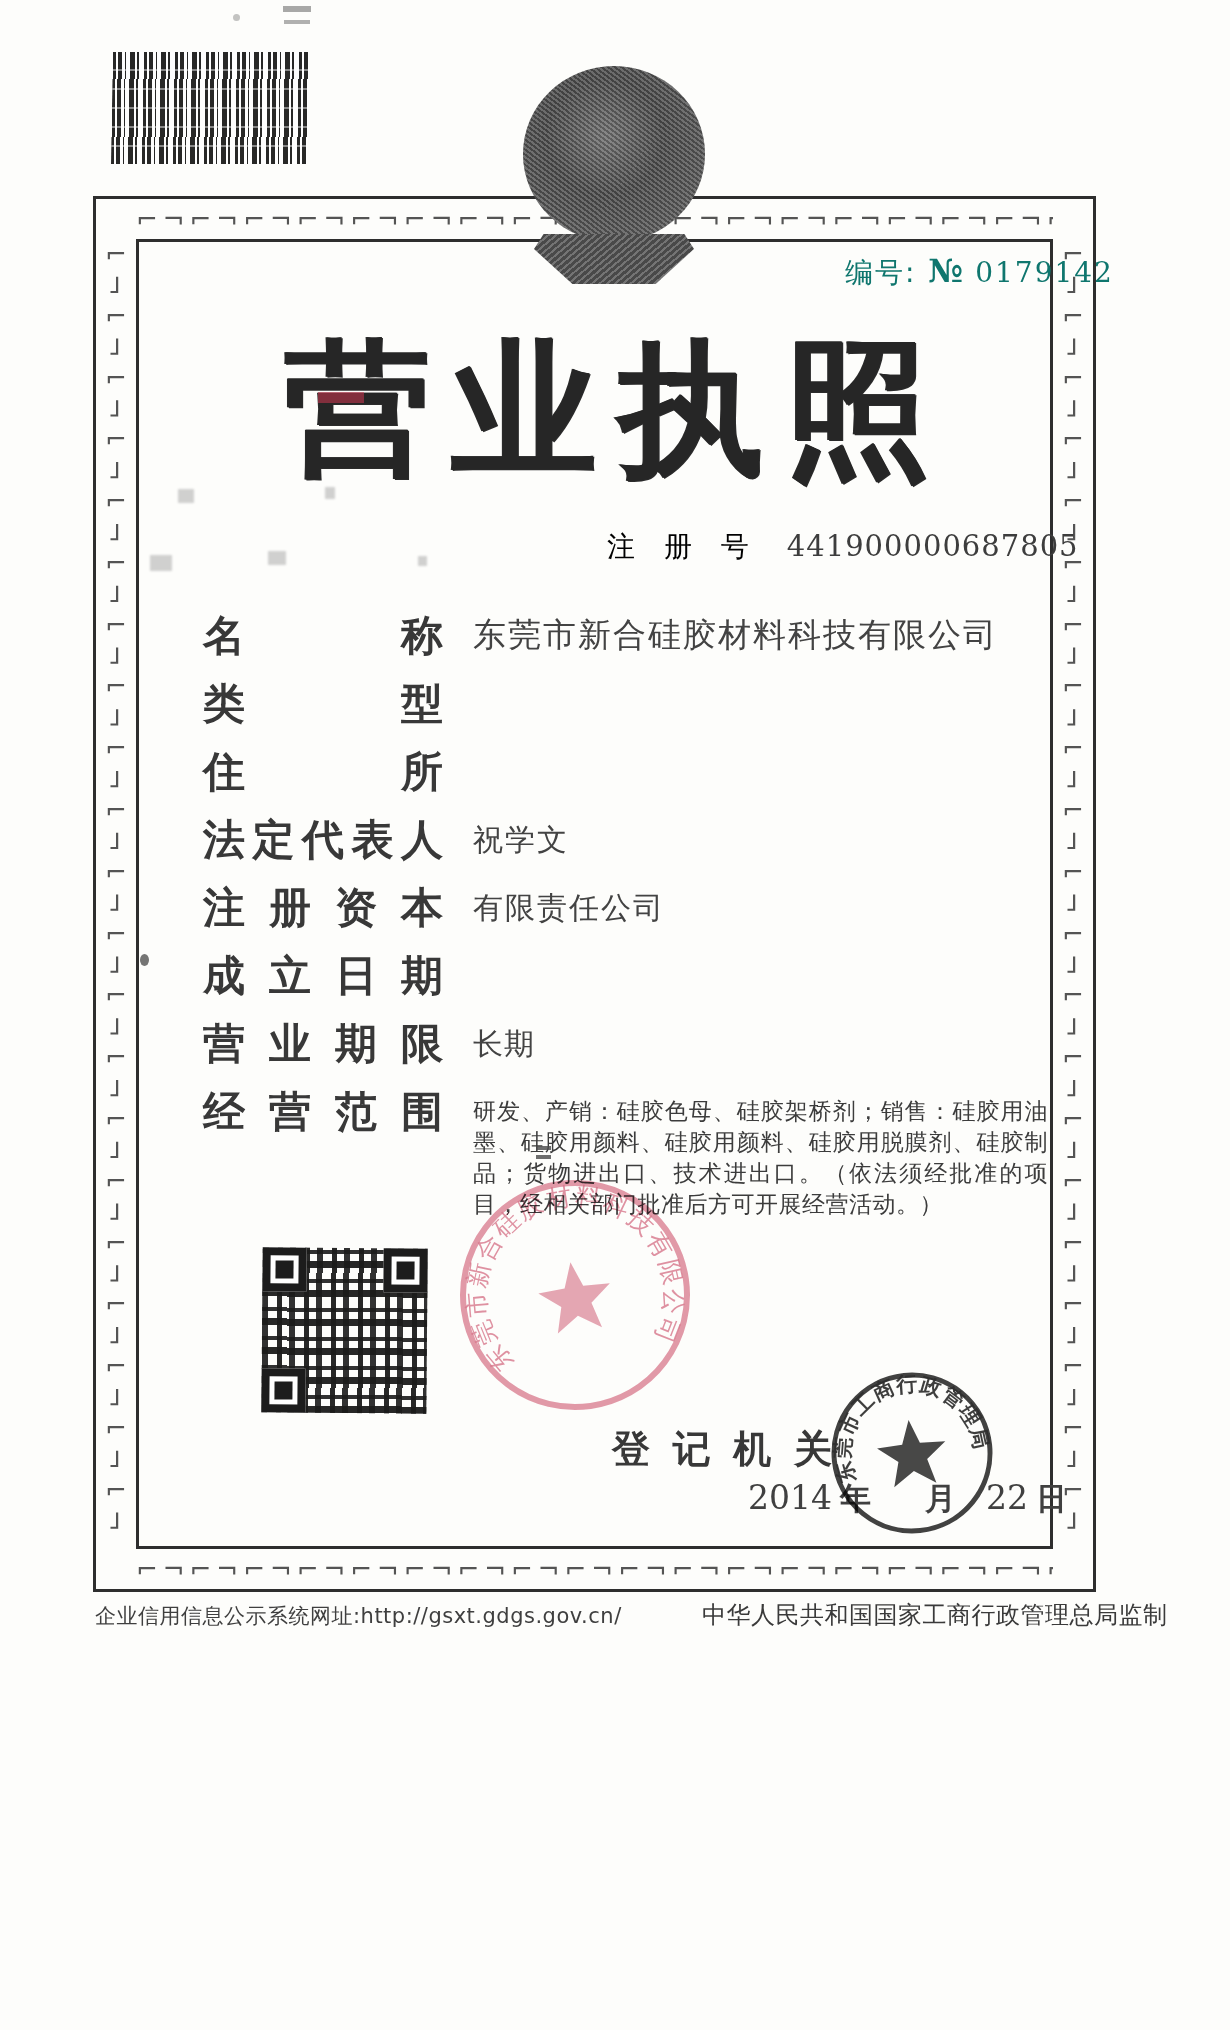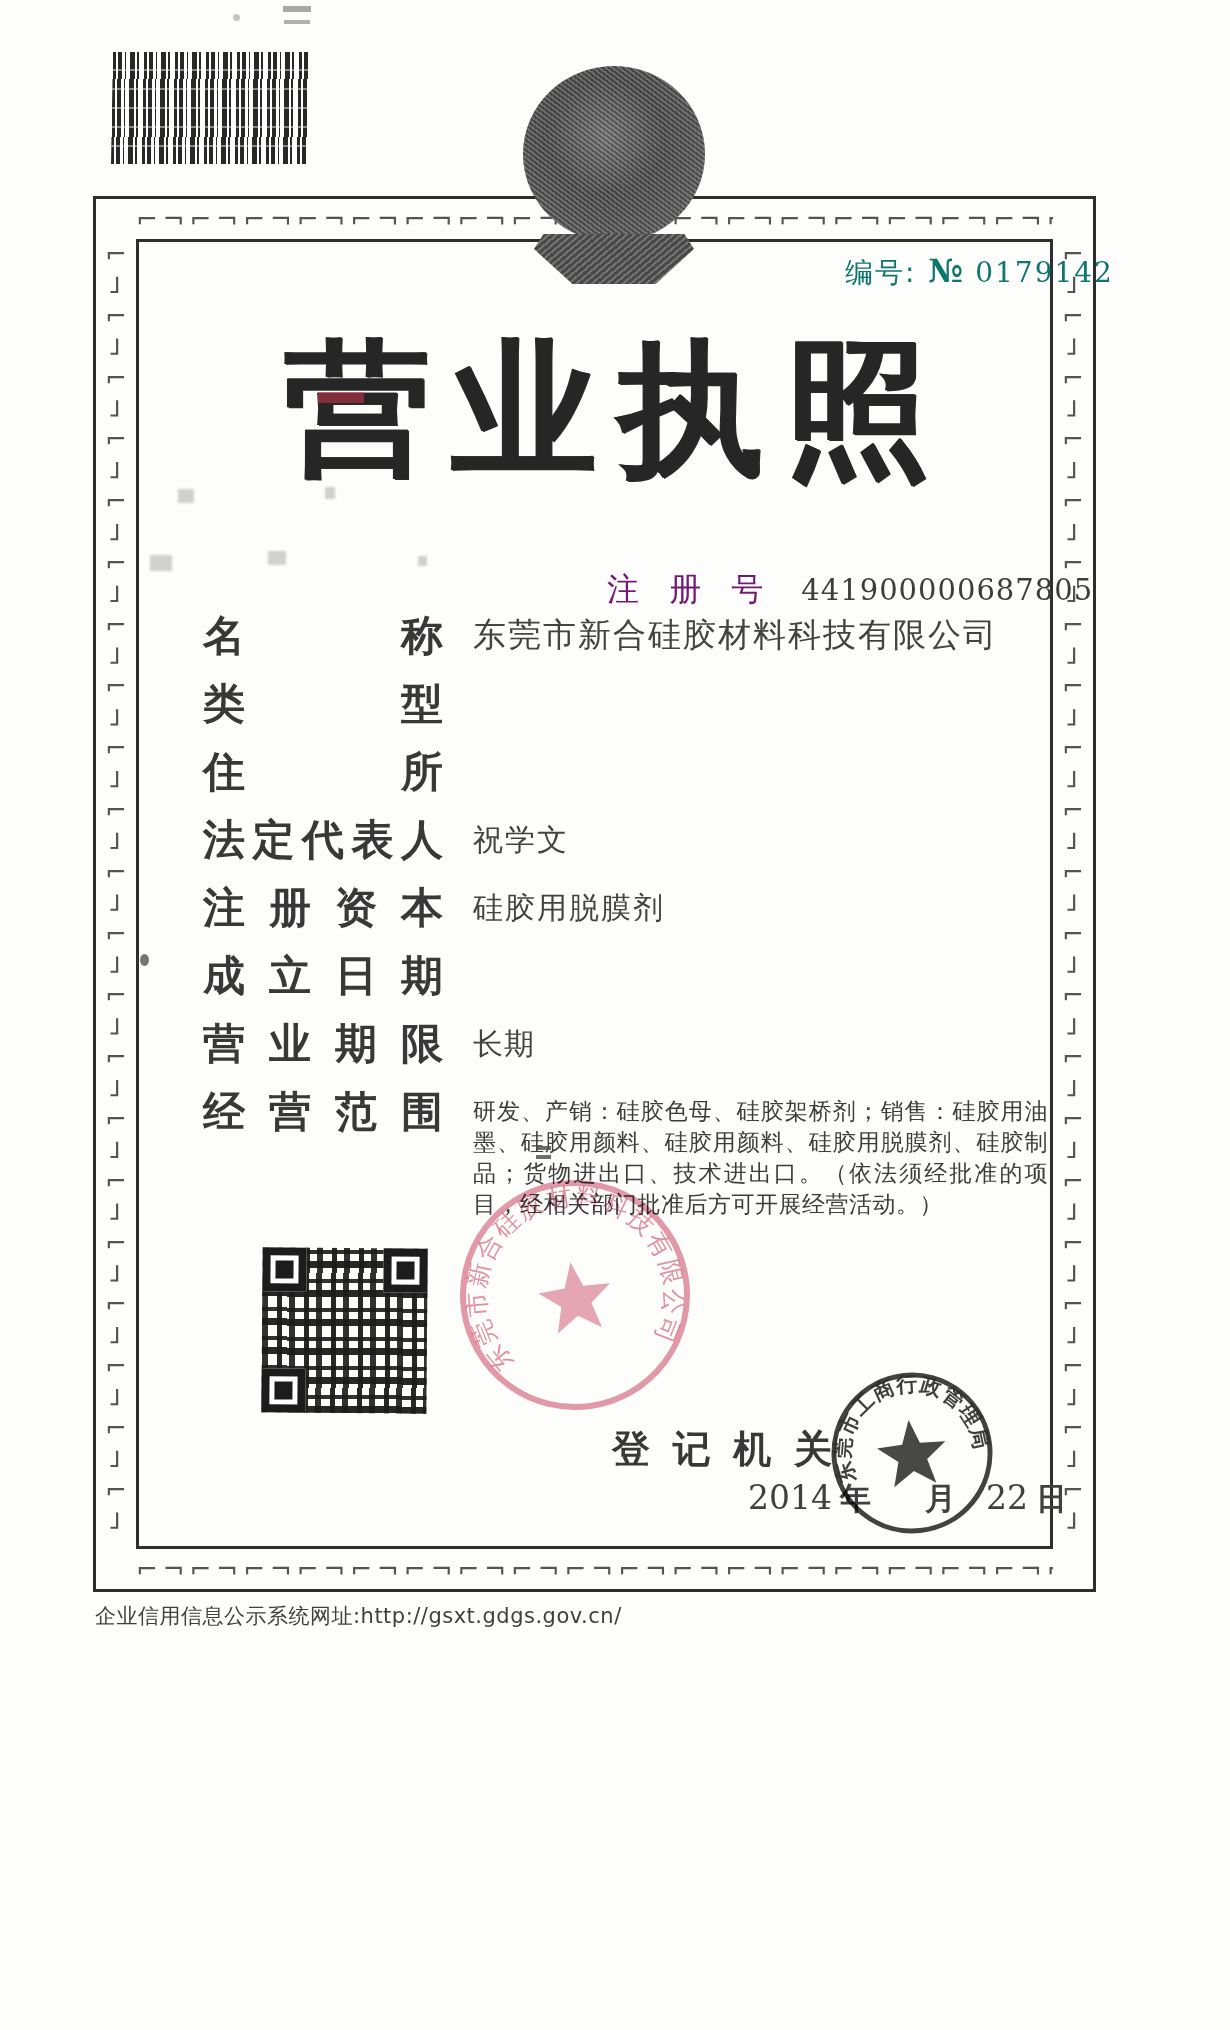--- a/index.html
+++ b/index.html
@@ -37,21 +37,21 @@
   .serial .lbl{font-size:28px;letter-spacing:2px;}
   .serial .numero{font-family:"DejaVu Serif",serif;font-weight:bold;font-size:32px;}
   .serial .num{font-family:"DejaVu Serif",serif;font-size:28px;letter-spacing:2px;}
 
   .license-title{position:absolute;left:285px;top:336px;width:645px;display:flex;justify-content:space-between;z-index:2;
     font-size:145px;line-height:1;font-weight:900;color:#262626;
     text-shadow:1px 1px 0 #2b2b2b,-1px 0 0 #2b2b2b;filter:blur(.4px);}
   .title-red-mark{position:absolute;left:318px;top:392px;width:46px;height:11px;background:rgba(205,55,80,.55);z-index:4;filter:blur(.5px);}
 
   .regnum-row{position:absolute;left:607px;top:528px;z-index:2;display:flex;align-items:baseline;gap:28px;}
-  .regnum-row .lbl{font-size:32px;letter-spacing:10px;color:#701a75;font-weight:500;margin-top:40px;}
+  .regnum-row .lbl{font-size:28px;letter-spacing:10px;color:#000000;font-weight:500;}
   .regnum-row .num{font-family:"DejaVu Serif",serif;font-size:29px;letter-spacing:1px;color:#3d3d3d;}
 
   
   .fields{position:absolute;left:203px;top:613px;width:845px;z-index:2;}
   .frow{display:flex;align-items:center;min-height:44px;margin-bottom:24px;}
   .frow.tall{align-items:flex-start;}
   .flabel{width:240px;font-size:42px;font-weight:600;color:#383838;line-height:44px;flex:none;}
   .char-justify{display:flex;justify-content:space-between;}
   .fvalue{padding-left:30px;color:#434343;}
   .v-name{font-size:33px;letter-spacing:2px;}
@@ -176,21 +176,21 @@
         </div>
       <div class="fvalue v-rep">祝学文</div>
     </div>
     <div class="frow">
       <div class="flabel char-justify">
           <span>注</span>
           <span>册</span>
           <span>资</span>
           <span>本</span>
         </div>
-      <div class="fvalue v-cap">硅胶用脱膜剂</div>
+      <div class="fvalue v-cap">有限责任公司</div>
     </div>
     <div class="frow">
       <div class="flabel char-justify">
           <span>成</span>
           <span>立</span>
           <span>日</span>
           <span>期</span>
         </div>
     </div>
     <div class="frow">
@@ -247,14 +247,15 @@
   <svg class="registry-stamp" viewBox="0 0 170 170">
     <circle cx="85" cy="85" r="78" fill="none" stroke-width="5" opacity=".9" stroke="#1c1c1c"></circle>
     <polygon transform="translate(85,88) scale(0.95)" points="0,-38 9.4,-12.9 36.1,-11.7 15.2,4.9 22.3,30.7 0,16 -22.3,30.7 -15.2,4.9 -36.1,-11.7 -9.4,-12.9" opacity=".88" fill="#1c1c1c"></polygon>
     <path id="stampArc" d="M 26.7 106.2 A 62 62 0 1 1 143.3 106.2" fill="none"></path>
     <text font-size="21" font-weight="bold" letter-spacing="1" opacity=".92" fill="#1c1c1c">
       <textPath href="#stampArc">东莞市工商行政管理局</textPath>
     </text>
   </svg>
 
   <div class="footer-left">企业信用信息公示系统网址:http://gsxt.gdgs.gov.cn/</div>
+  <div class="footer-right">中华人民共和国国家工商行政管理总局监制</div>
 
 </div>
 
 </body></html>

